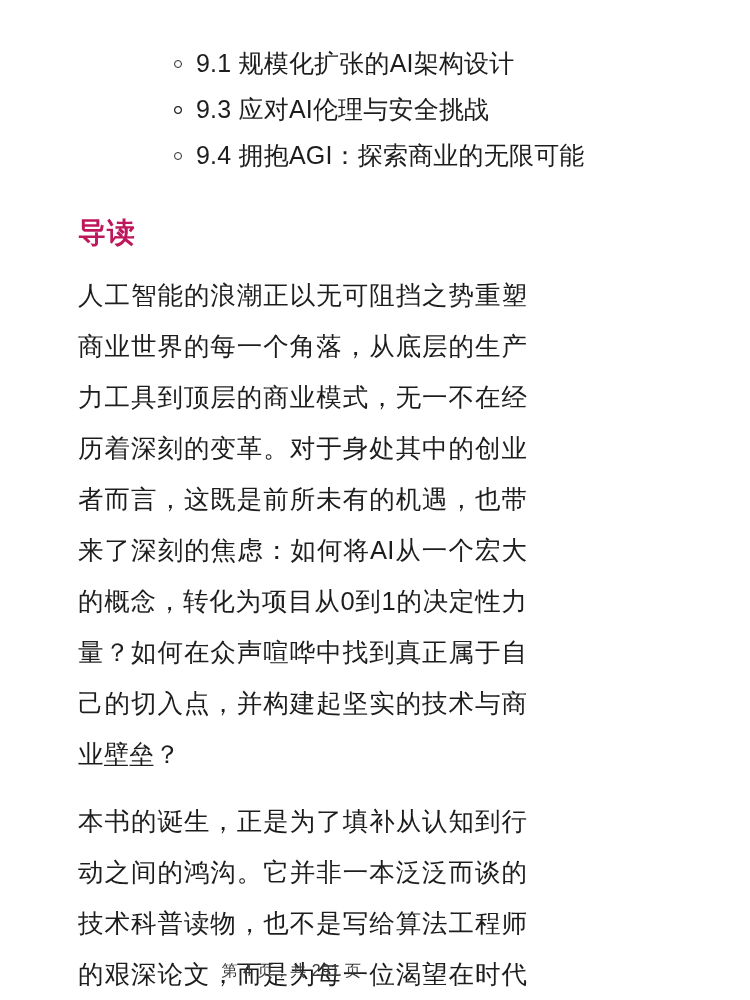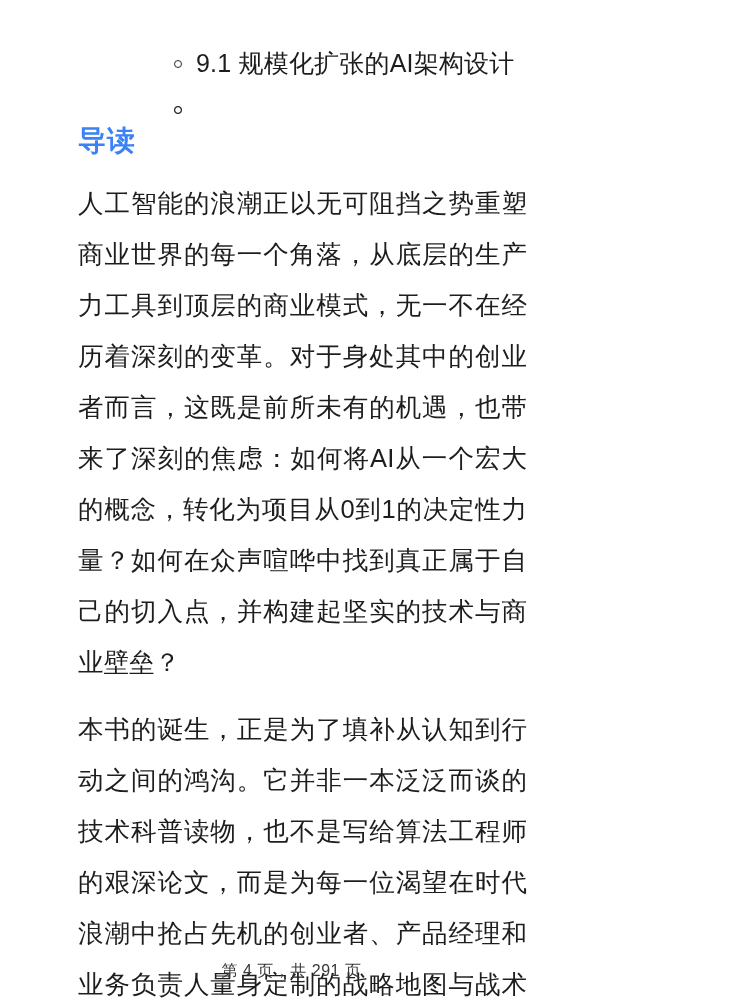--- a/index.html
+++ b/index.html
@@ -46,21 +46,21 @@
     border: 1.6px solid #2a2a2a;
     border-radius: 50%;
     box-sizing: border-box;
   }
   .toc-text {
     padding-left: 26px;
     white-space: nowrap;
   }
   
   .section-heading {
-    color: #3b82f6;
+    color: #be185d;
     font-size: 28px;
     font-weight: bold;
     margin: 36px 0 18px 0;
     letter-spacing: 1px;
   }
   
   .body-par {
     font-size: 25.5px;
     line-height: 51px;
     text-align: justify;
@@ -92,20 +92,25 @@
   <ul class="toc-list">
     <li class="toc-item">
       <span class="toc-bullet"></span>
       <span class="toc-text">9.1 规模化扩张的AI架构设计</span>
     </li>
     <li class="toc-item">
       <span class="toc-bullet"></span>
     </li>
     <li class="toc-item">
       <span class="toc-bullet"></span>
+      <span class="toc-text">9.3 应对AI伦理与安全挑战</span>
+    </li>
+    <li class="toc-item">
+      <span class="toc-bullet"></span>
+      <span class="toc-text">9.4 拥抱AGI：探索商业的无限可能</span>
     </li>
   </ul>
 
   <h2 class="section-heading">导读</h2>
 
   <p class="body-par">人工智能的浪潮正以无可阻挡之势重塑商业世界的每一个角落，从底层的生产力工具到顶层的商业模式，无一不在经历着深刻的变革。对于身处其中的创业者而言，这既是前所未有的机遇，也带来了深刻的焦虑：如何将AI从一个宏大的概念，转化为项目从0到1的决定性力量？如何在众声喧哗中找到真正属于自己的切入点，并构建起坚实的技术与商业壁垒？</p>
   <p class="body-par last">本书的诞生，正是为了填补从认知到行动之间的鸿沟。它并非一本泛泛而谈的技术科普读物，也不是写给算法工程师的艰深论文，而是为每一位渴望在时代浪潮中抢占先机的创业者、产品经理和业务负责人量身定制的战略地图与战术手册。我们坚信，AI的价值不在于其本身的复杂性，而在于其赋能商业、解决实际问题的能力。因此，本书将彻底</p>
 
   <div class="page-footer">第 4 页，共 291 页</div>
 

